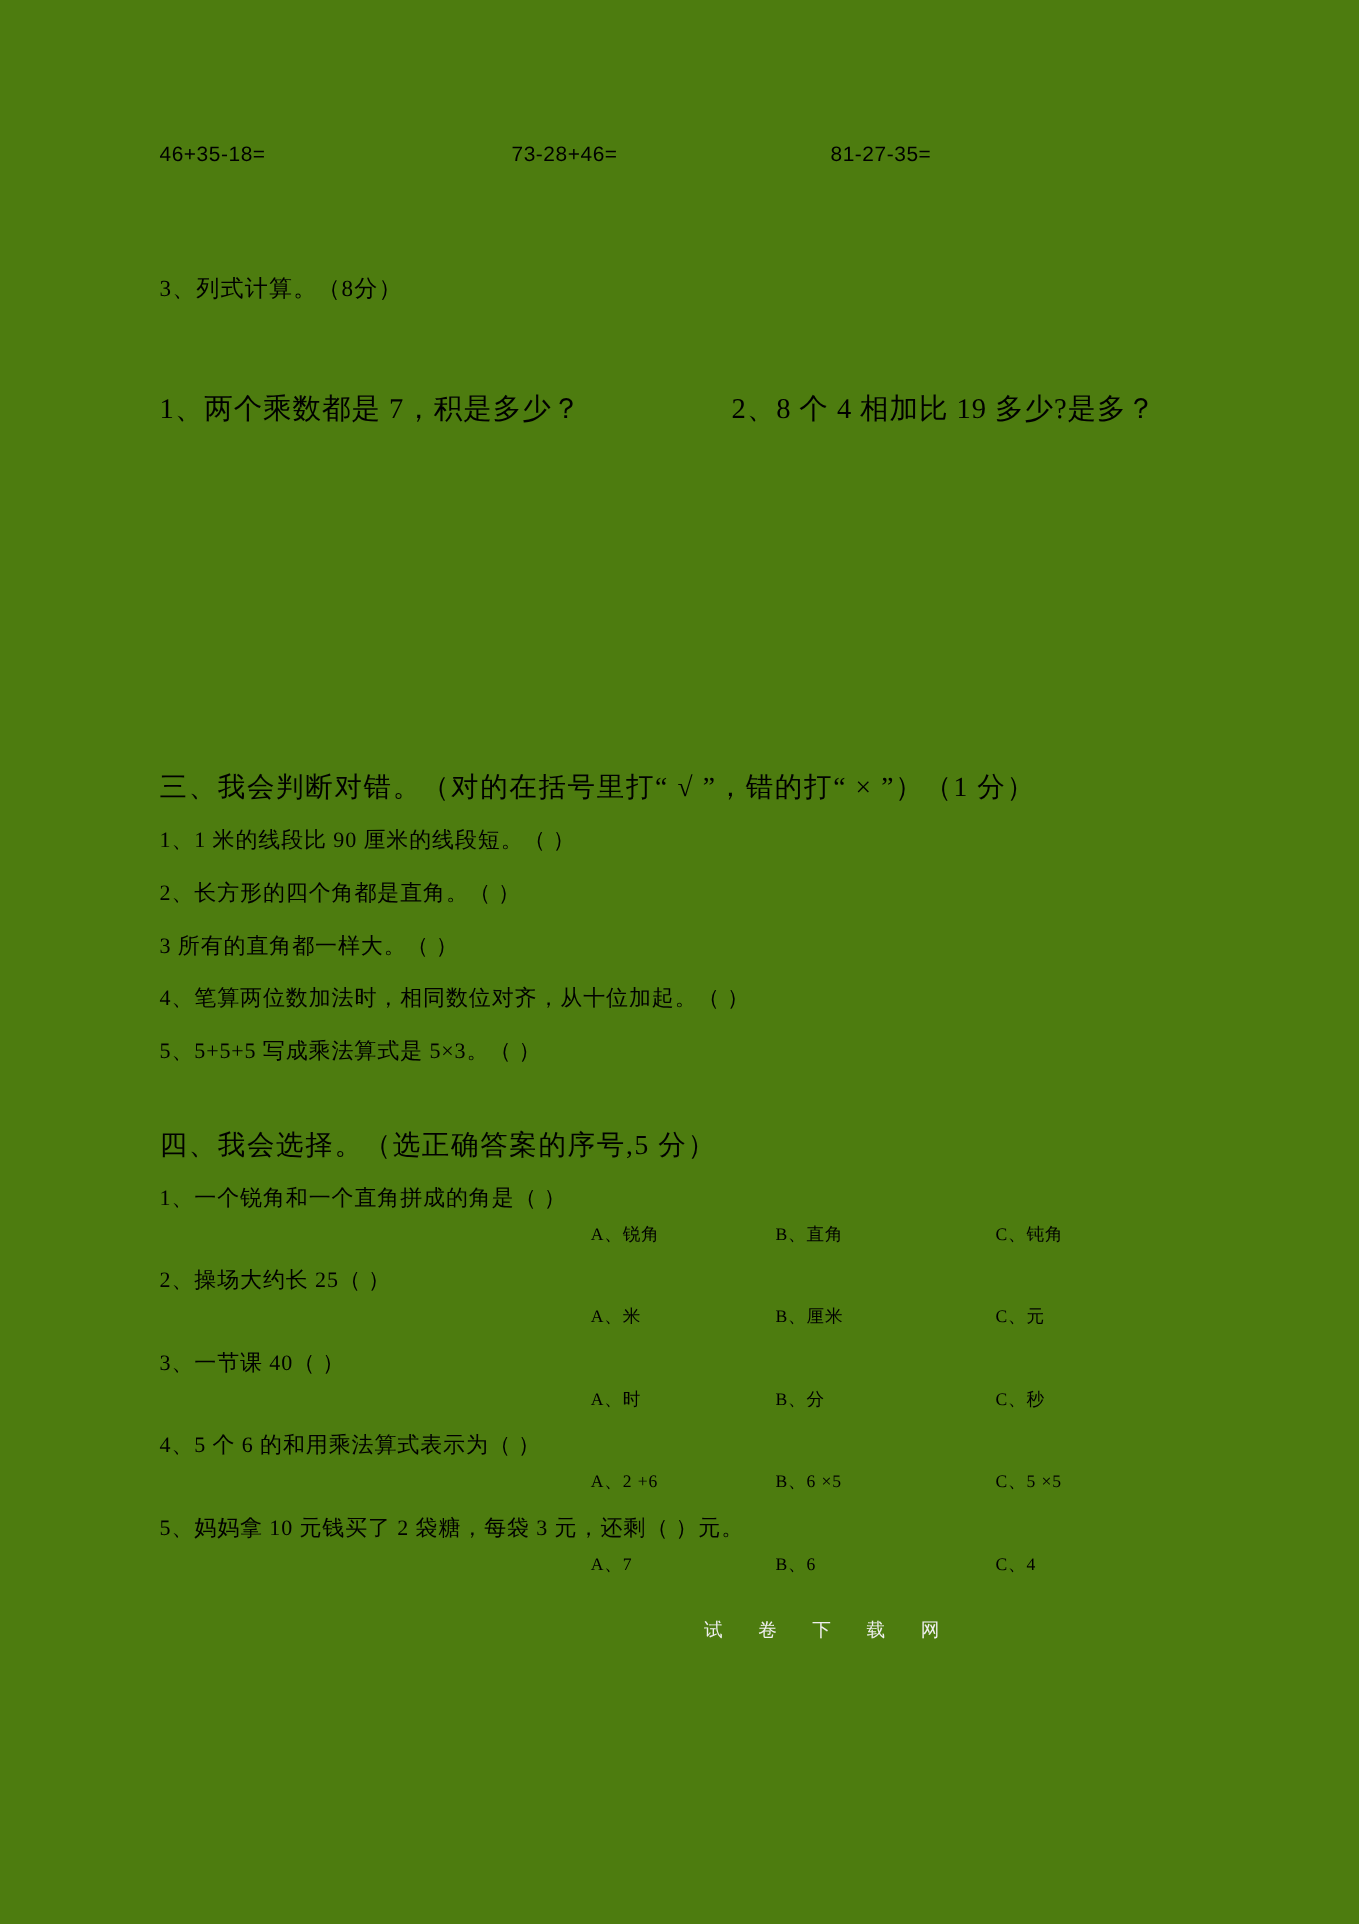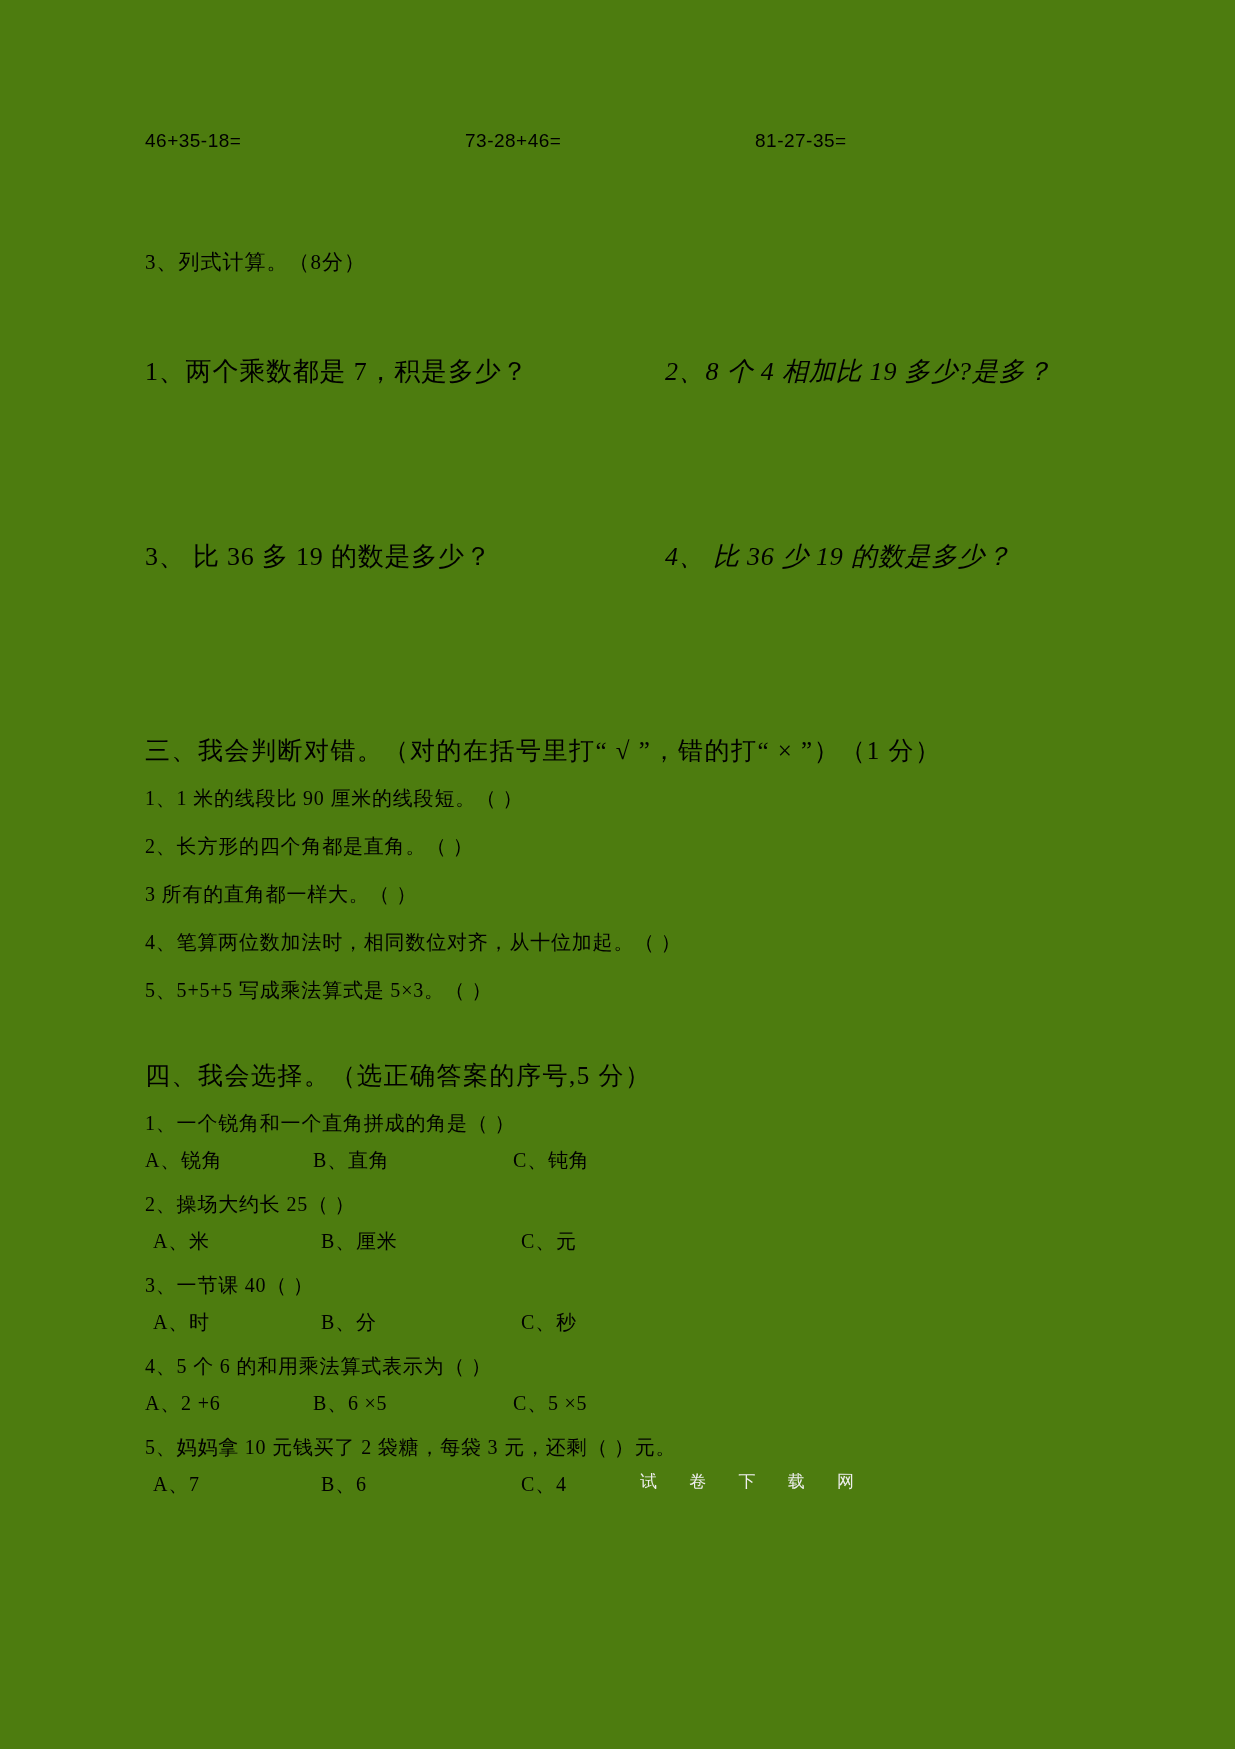--- a/index.html
+++ b/index.html
@@ -42,43 +42,44 @@
     margin-top: 96px;
     letter-spacing: 1px;
   }
   .two-col {
     display: flex;
     width: 100%;
     font-size: 26px;
     letter-spacing: 0.8px;
   }
   .two-col .left { width: 520px; }
-  .two-col .right { width: 440px; font-style: italic; }
+  .two-col .right { width: 440px; }
 
   .gap-lg { height: 78px; }
   .gap-xl { height: 150px; }
 
   .big-head {
     font-size: 25px;
     letter-spacing: 1.5px;
     margin-bottom: 18px;
   }
   .q-line {
     font-size: 20px;
     letter-spacing: 0.8px;
     margin-bottom: 21px;
   }
   .q-line.tight {
     margin-bottom: 10px;
   }
   .opt-line {
-    font-size: 20px;
+    font-size: 16px;
     letter-spacing: 0.8px;
     margin-bottom: 17px;
     display: flex;
+    justify-content: flex-end;
   }
   .opt-line .o1 { width: 168px; }
   .opt-line .o2 { width: 200px; }
   .opt-line .o3 { width: 200px; }
   .opt-line.indent { padding-left: 8px; }
   .section-gap { height: 34px; }
   .watermark {
     position: absolute;
     left: 640px;
     top: 1470px;
@@ -105,24 +106,20 @@
 
     <div class="gap-lg"></div>
 
     <div class="two-col">
       <span class="left">1、两个乘数都是 7，积是多少？</span>
       <span class="right">2、8 个 4 相加比 19 多少?是多？</span>
     </div>
 
     <div class="gap-xl"></div>
 
-    <div class="two-col">
-      <span class="left">3、  比 36 多 19  的数是多少？</span>
-      <span class="right">4、  比 36 少 19  的数是多少？</span>
-    </div>
 
     <div style="height:160px"></div>
 
     <div class="big-head">三、我会判断对错。（对的在括号里打“ √ ”，错的打“ × ”）（1 分）</div>
 
     <div class="q-line">1、1 米的线段比 90 厘米的线段短。（        ）</div>
     <div class="q-line">2、长方形的四个角都是直角。（        ）</div>
     <div class="q-line">3 所有的直角都一样大。（        ）</div>
     <div class="q-line">4、笔算两位数加法时，相同数位对齐，从十位加起。（        ）</div>
     <div class="q-line">5、5+5+5 写成乘法算式是 5×3。（        ）</div>

